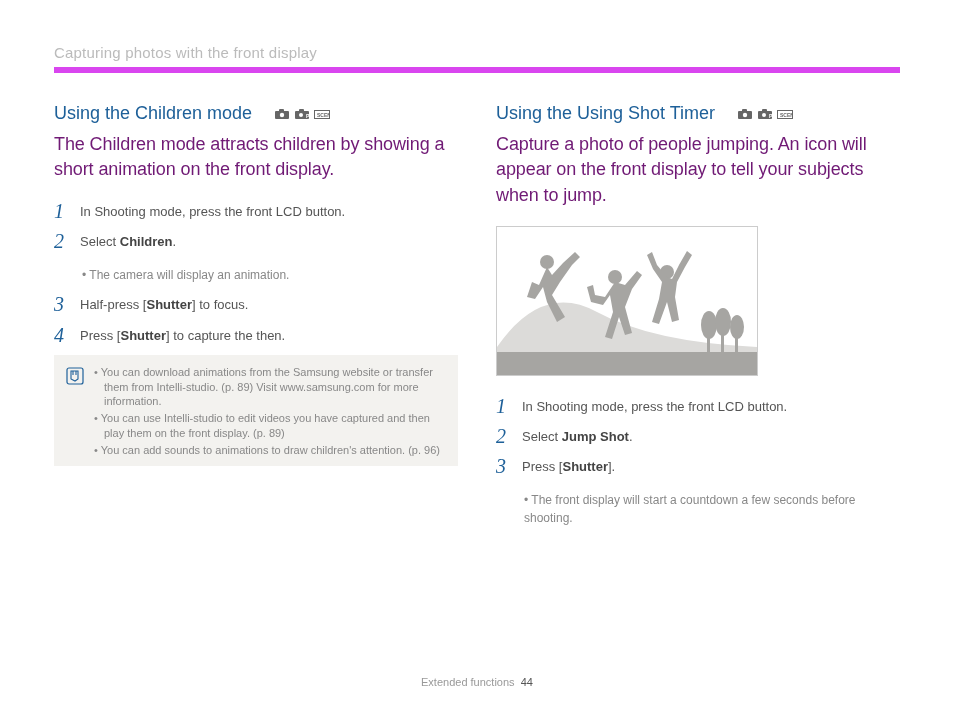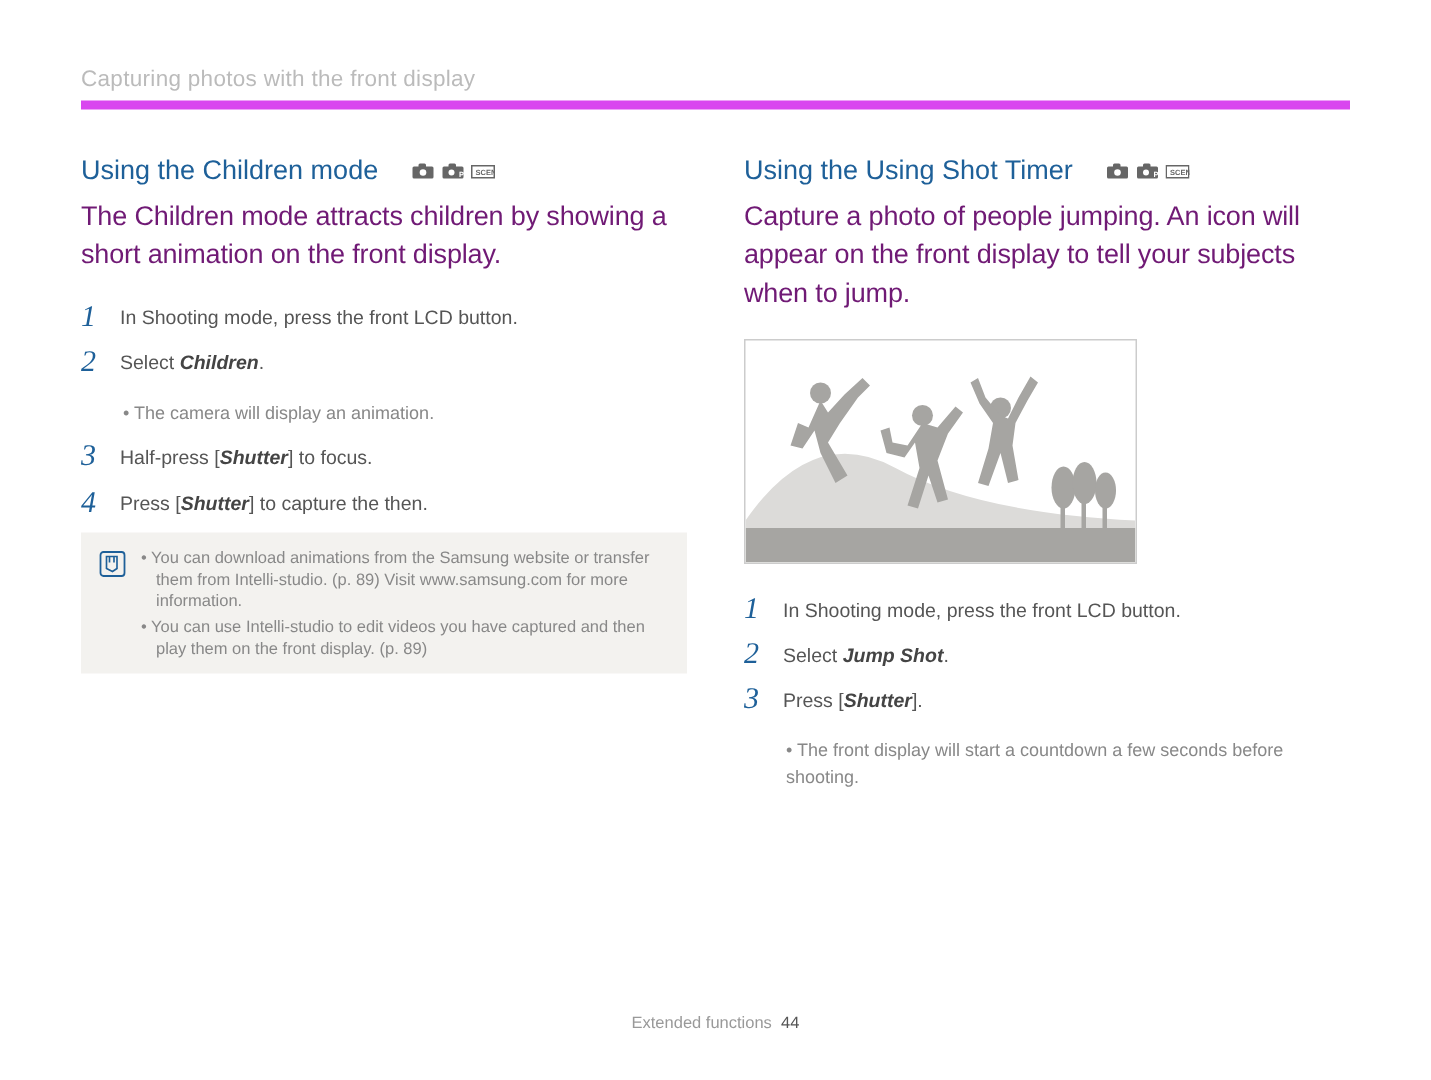--- a/index.html
+++ b/index.html
@@ -83,21 +83,21 @@
   }
   .step .sub li {
     color: #888;
     font-size: 12px;
     line-height: 1.45;
   }
   .step .sub li::before {
     content: "• ";
     color: #888;
   }
-  strong { font-weight: bold; color: #444; font-style: italic; }
+  strong { font-weight: bold; color: #444; }
   .notebox {
     background: #f3f2ef;
     padding: 10px 12px 6px 12px;
     display: flex;
     gap: 10px;
     margin-top: 10px;
     font-size: 11px;
     color: #888;
   }
   .notebox .note-icon {
@@ -202,20 +202,21 @@
       <div class="notebox">
         <span class="note-icon">
           <svg width="18" height="18" viewBox="0 0 18 18">
               <rect x="1" y="1" width="16" height="16" rx="2" fill="none" stroke="#1e6099" stroke-width="1.2"></rect>
               <path d="M5 4 L12 4 L12 12 L9 14 L5 12 Z M7 4 L7 8 M10 4 L10 8" fill="none" stroke="#1e6099" stroke-width="1.1"></path>
             </svg>
         </span>
         <ul>
           <li>You can download animations from the Samsung website or transfer them from Intelli-studio. (p. 89) Visit www.samsung.com for more information.</li>
           <li>You can use Intelli-studio to edit videos you have captured and then play them on the front display. (p. 89)</li>
+          <li>You can add sounds to animations to draw children's attention. (p. 96)</li>
         </ul>
       </div>
     </div>
 
     <div class="col">
       <div class="section-title">
         <span>Using the Using Shot Timer</span>
         <span class="mode-icons">
           <span>
               <svg width="16" height="12" viewBox="0 0 16 12">

